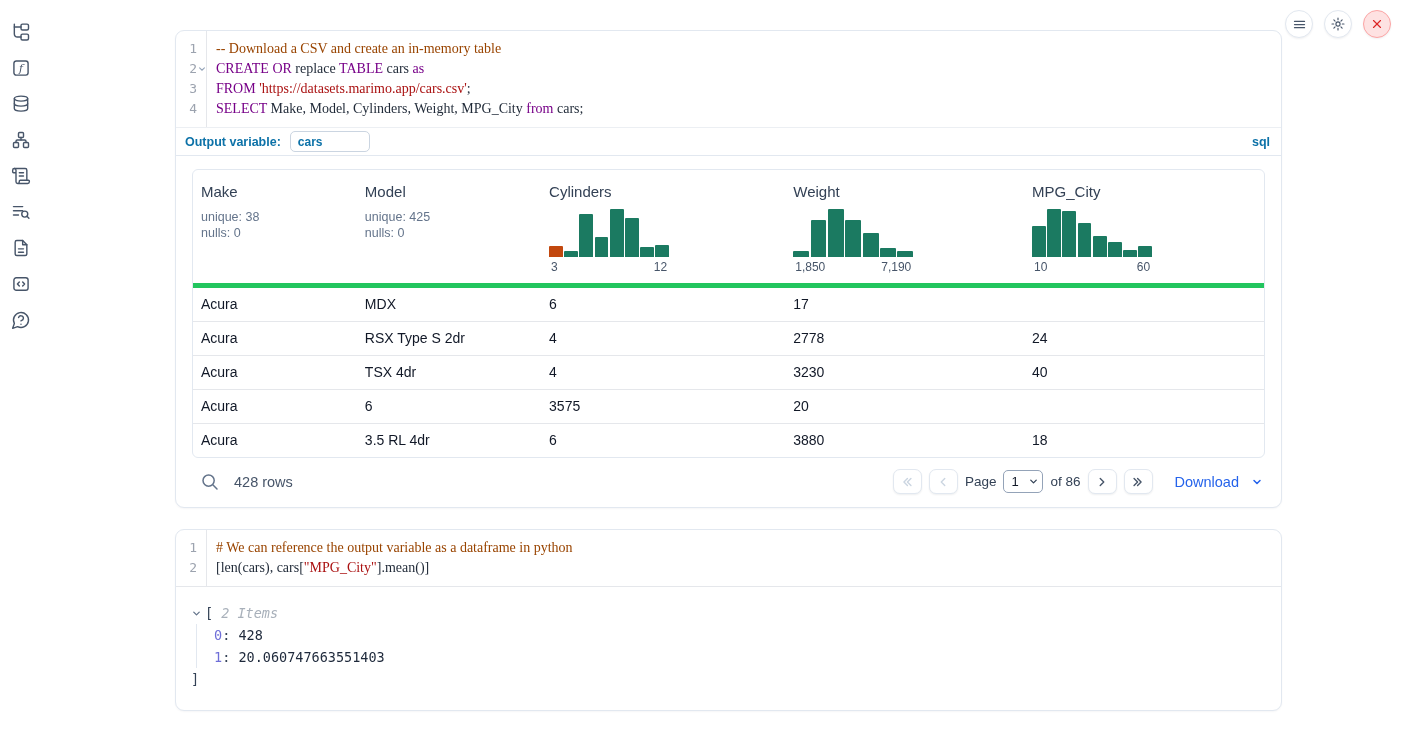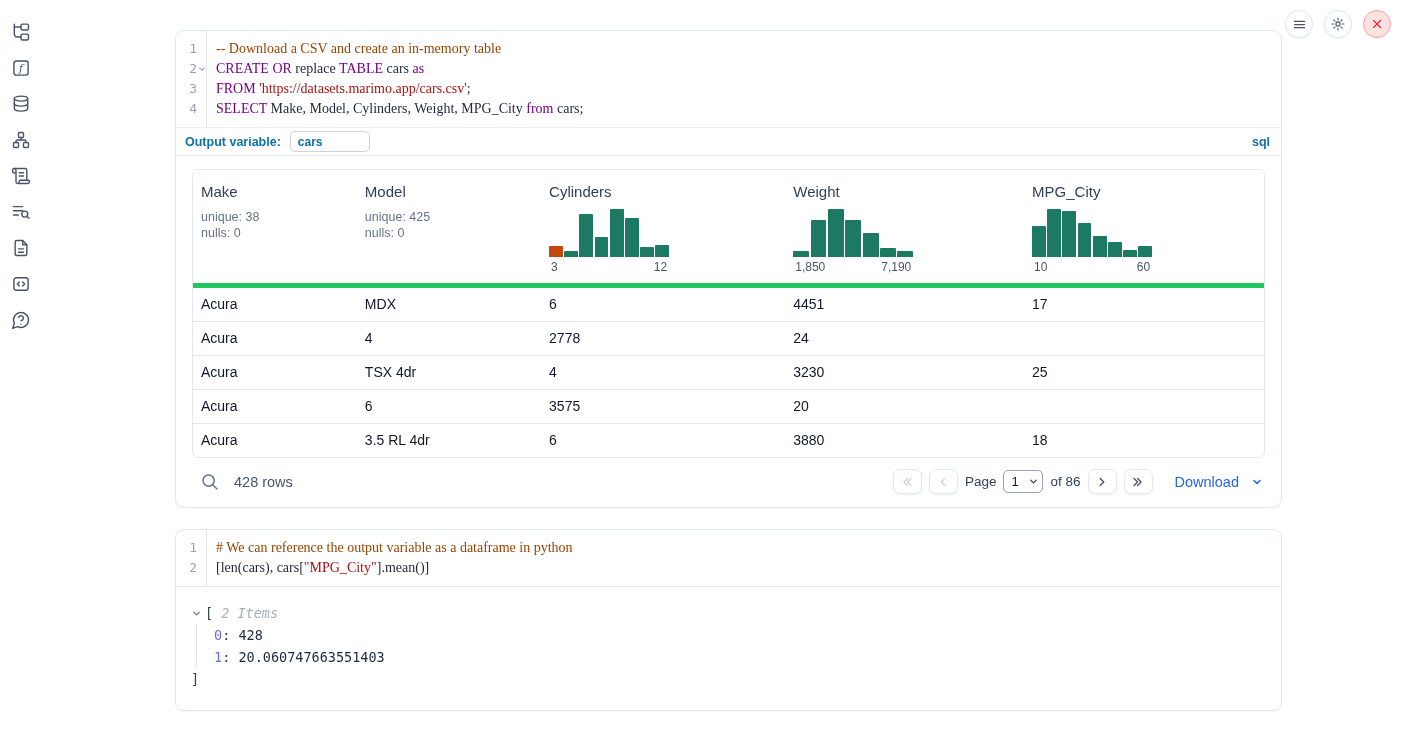--- a/index.html
+++ b/index.html
@@ -311,35 +311,35 @@
                   <span>60</span>
                 </div>
               </div>
             </div>
           </div>
         <div class="tbody">
             <div class="tr">
               <div class="td">Acura</div>
               <div class="td">MDX</div>
               <div class="td">6</div>
-              <div class="td">4451</div>
               <div class="td">17</div>
             </div>
             <div class="tr">
               <div class="td">Acura</div>
+              <div class="td">RSX Type S 2dr</div>
               <div class="td">4</div>
               <div class="td">2778</div>
               <div class="td">24</div>
             </div>
             <div class="tr">
               <div class="td">Acura</div>
               <div class="td">TSX 4dr</div>
               <div class="td">4</div>
               <div class="td">3230</div>
-              <div class="td">25</div>
+              <div class="td">40</div>
             </div>
             <div class="tr">
               <div class="td">Acura</div>
               <div class="td">6</div>
               <div class="td">3575</div>
               <div class="td">20</div>
             </div>
             <div class="tr">
               <div class="td">Acura</div>
               <div class="td">3.5 RL 4dr</div>

